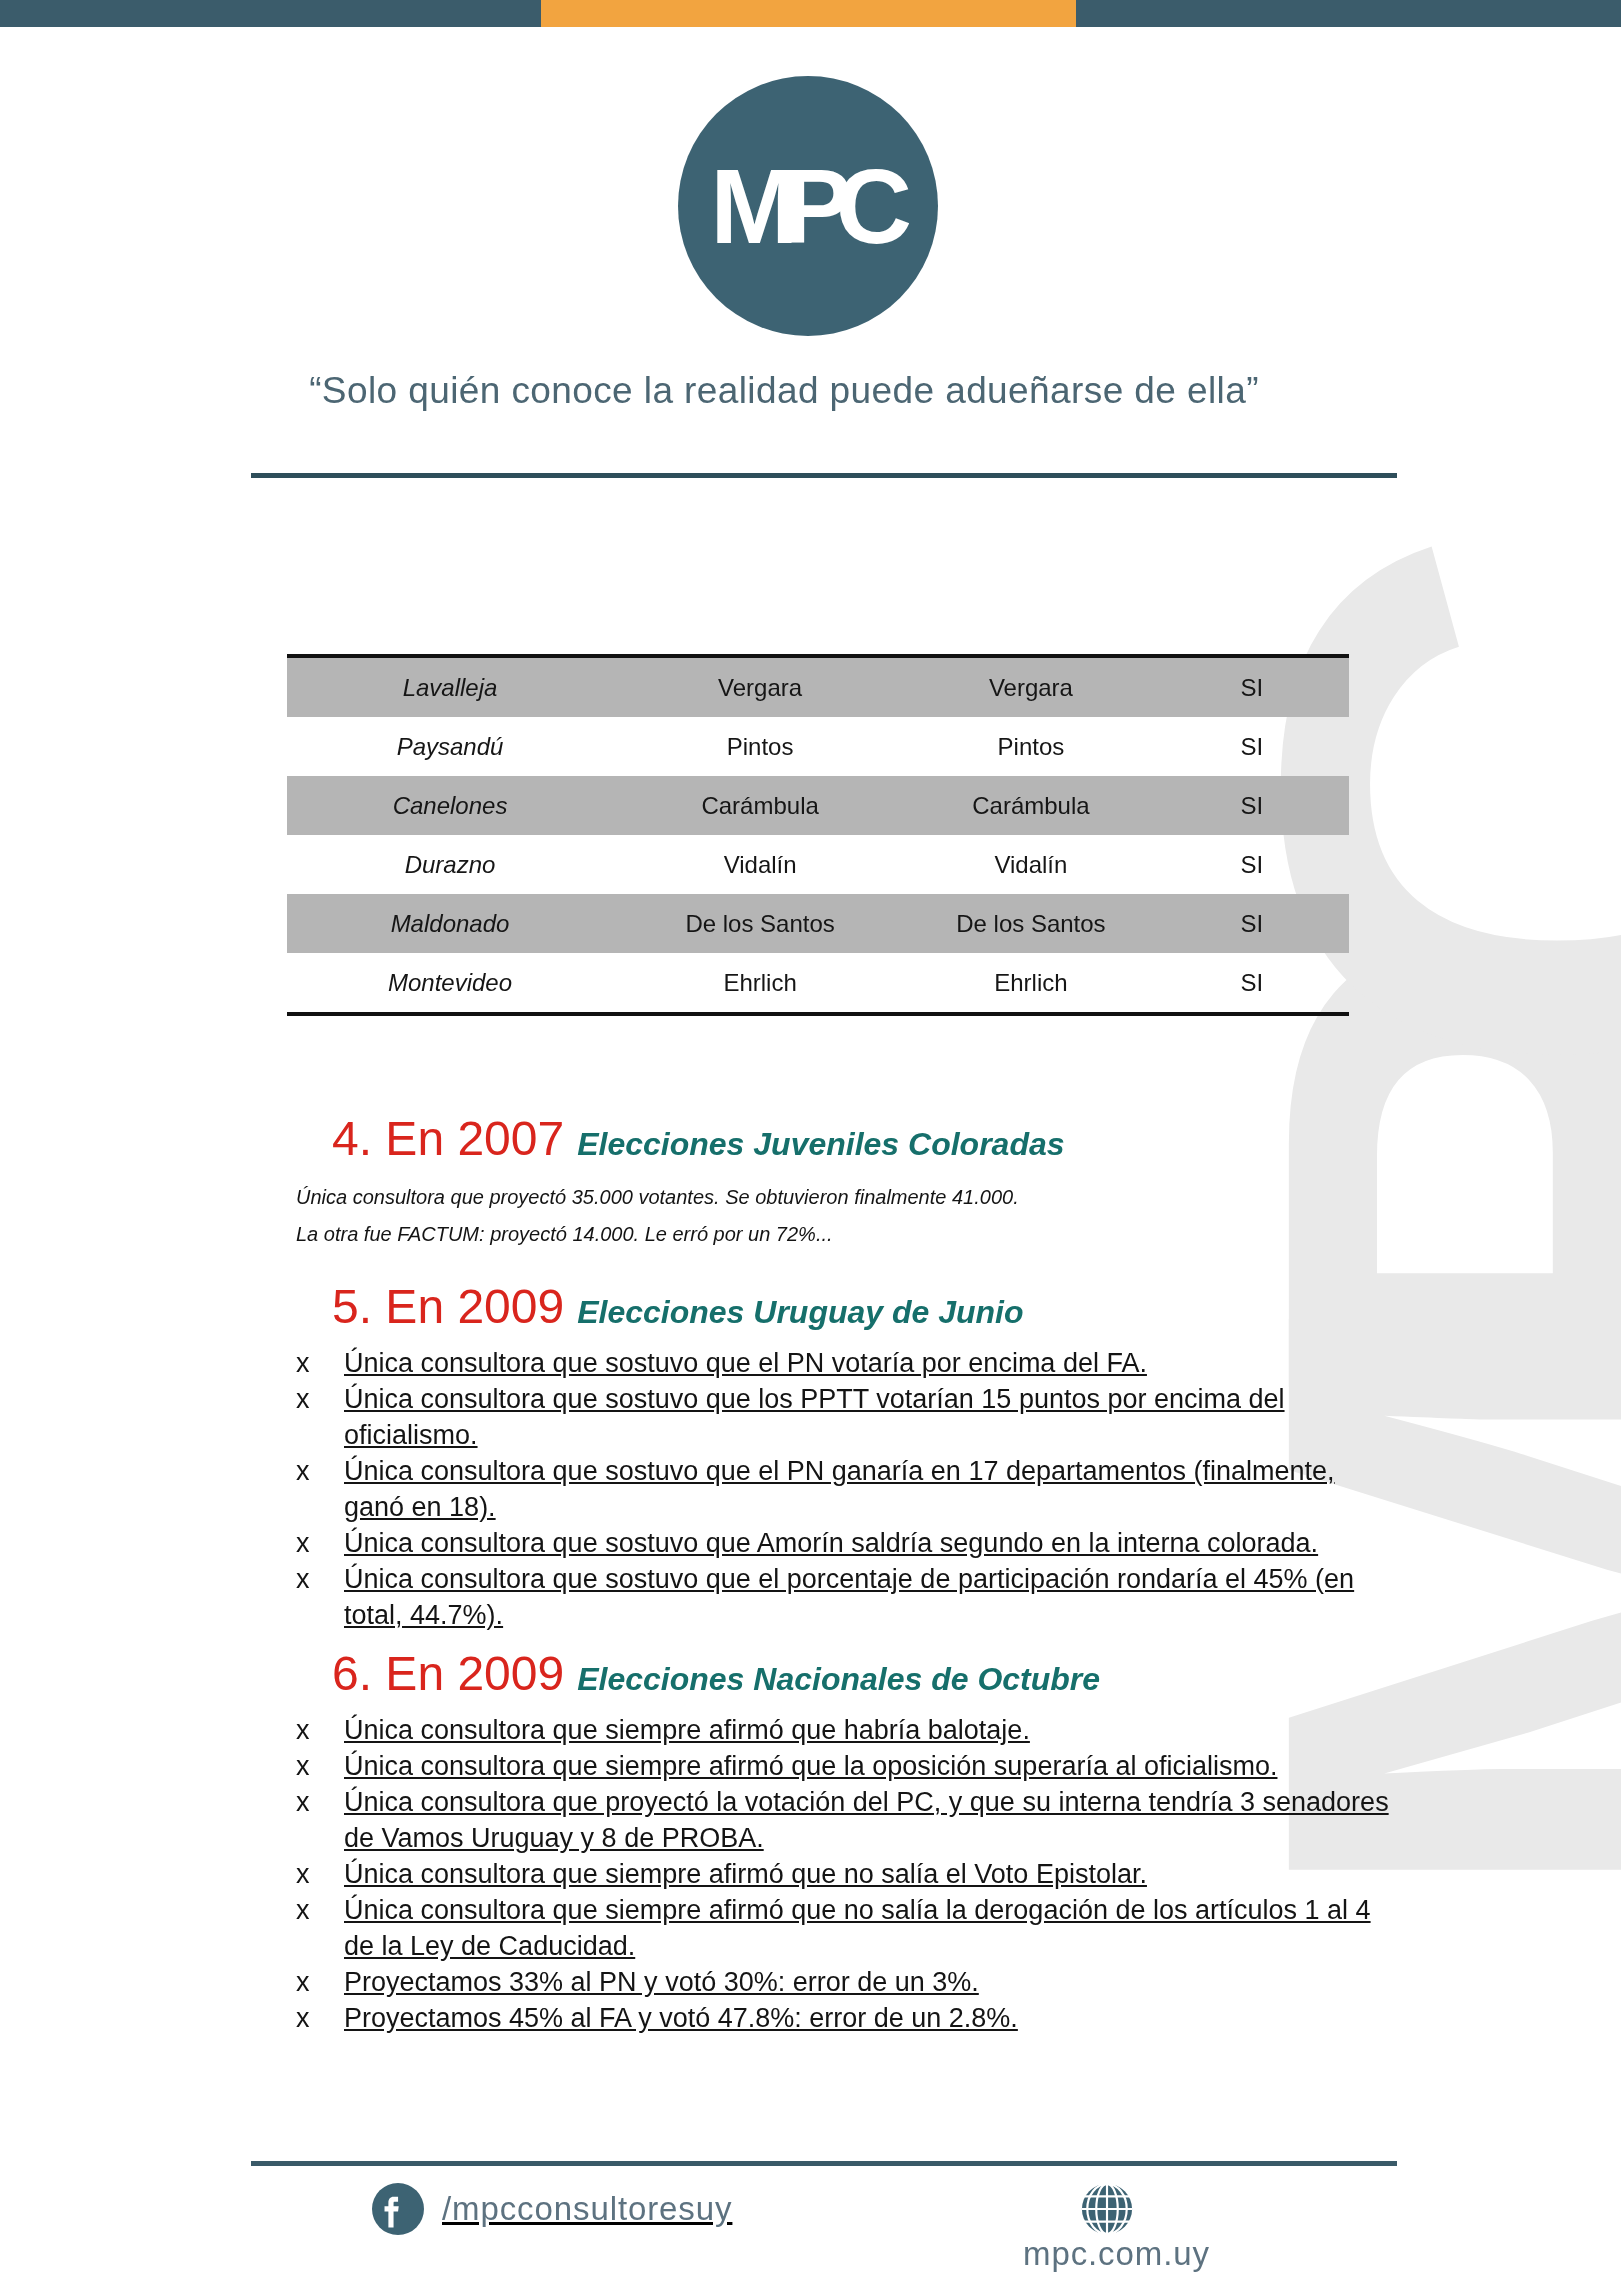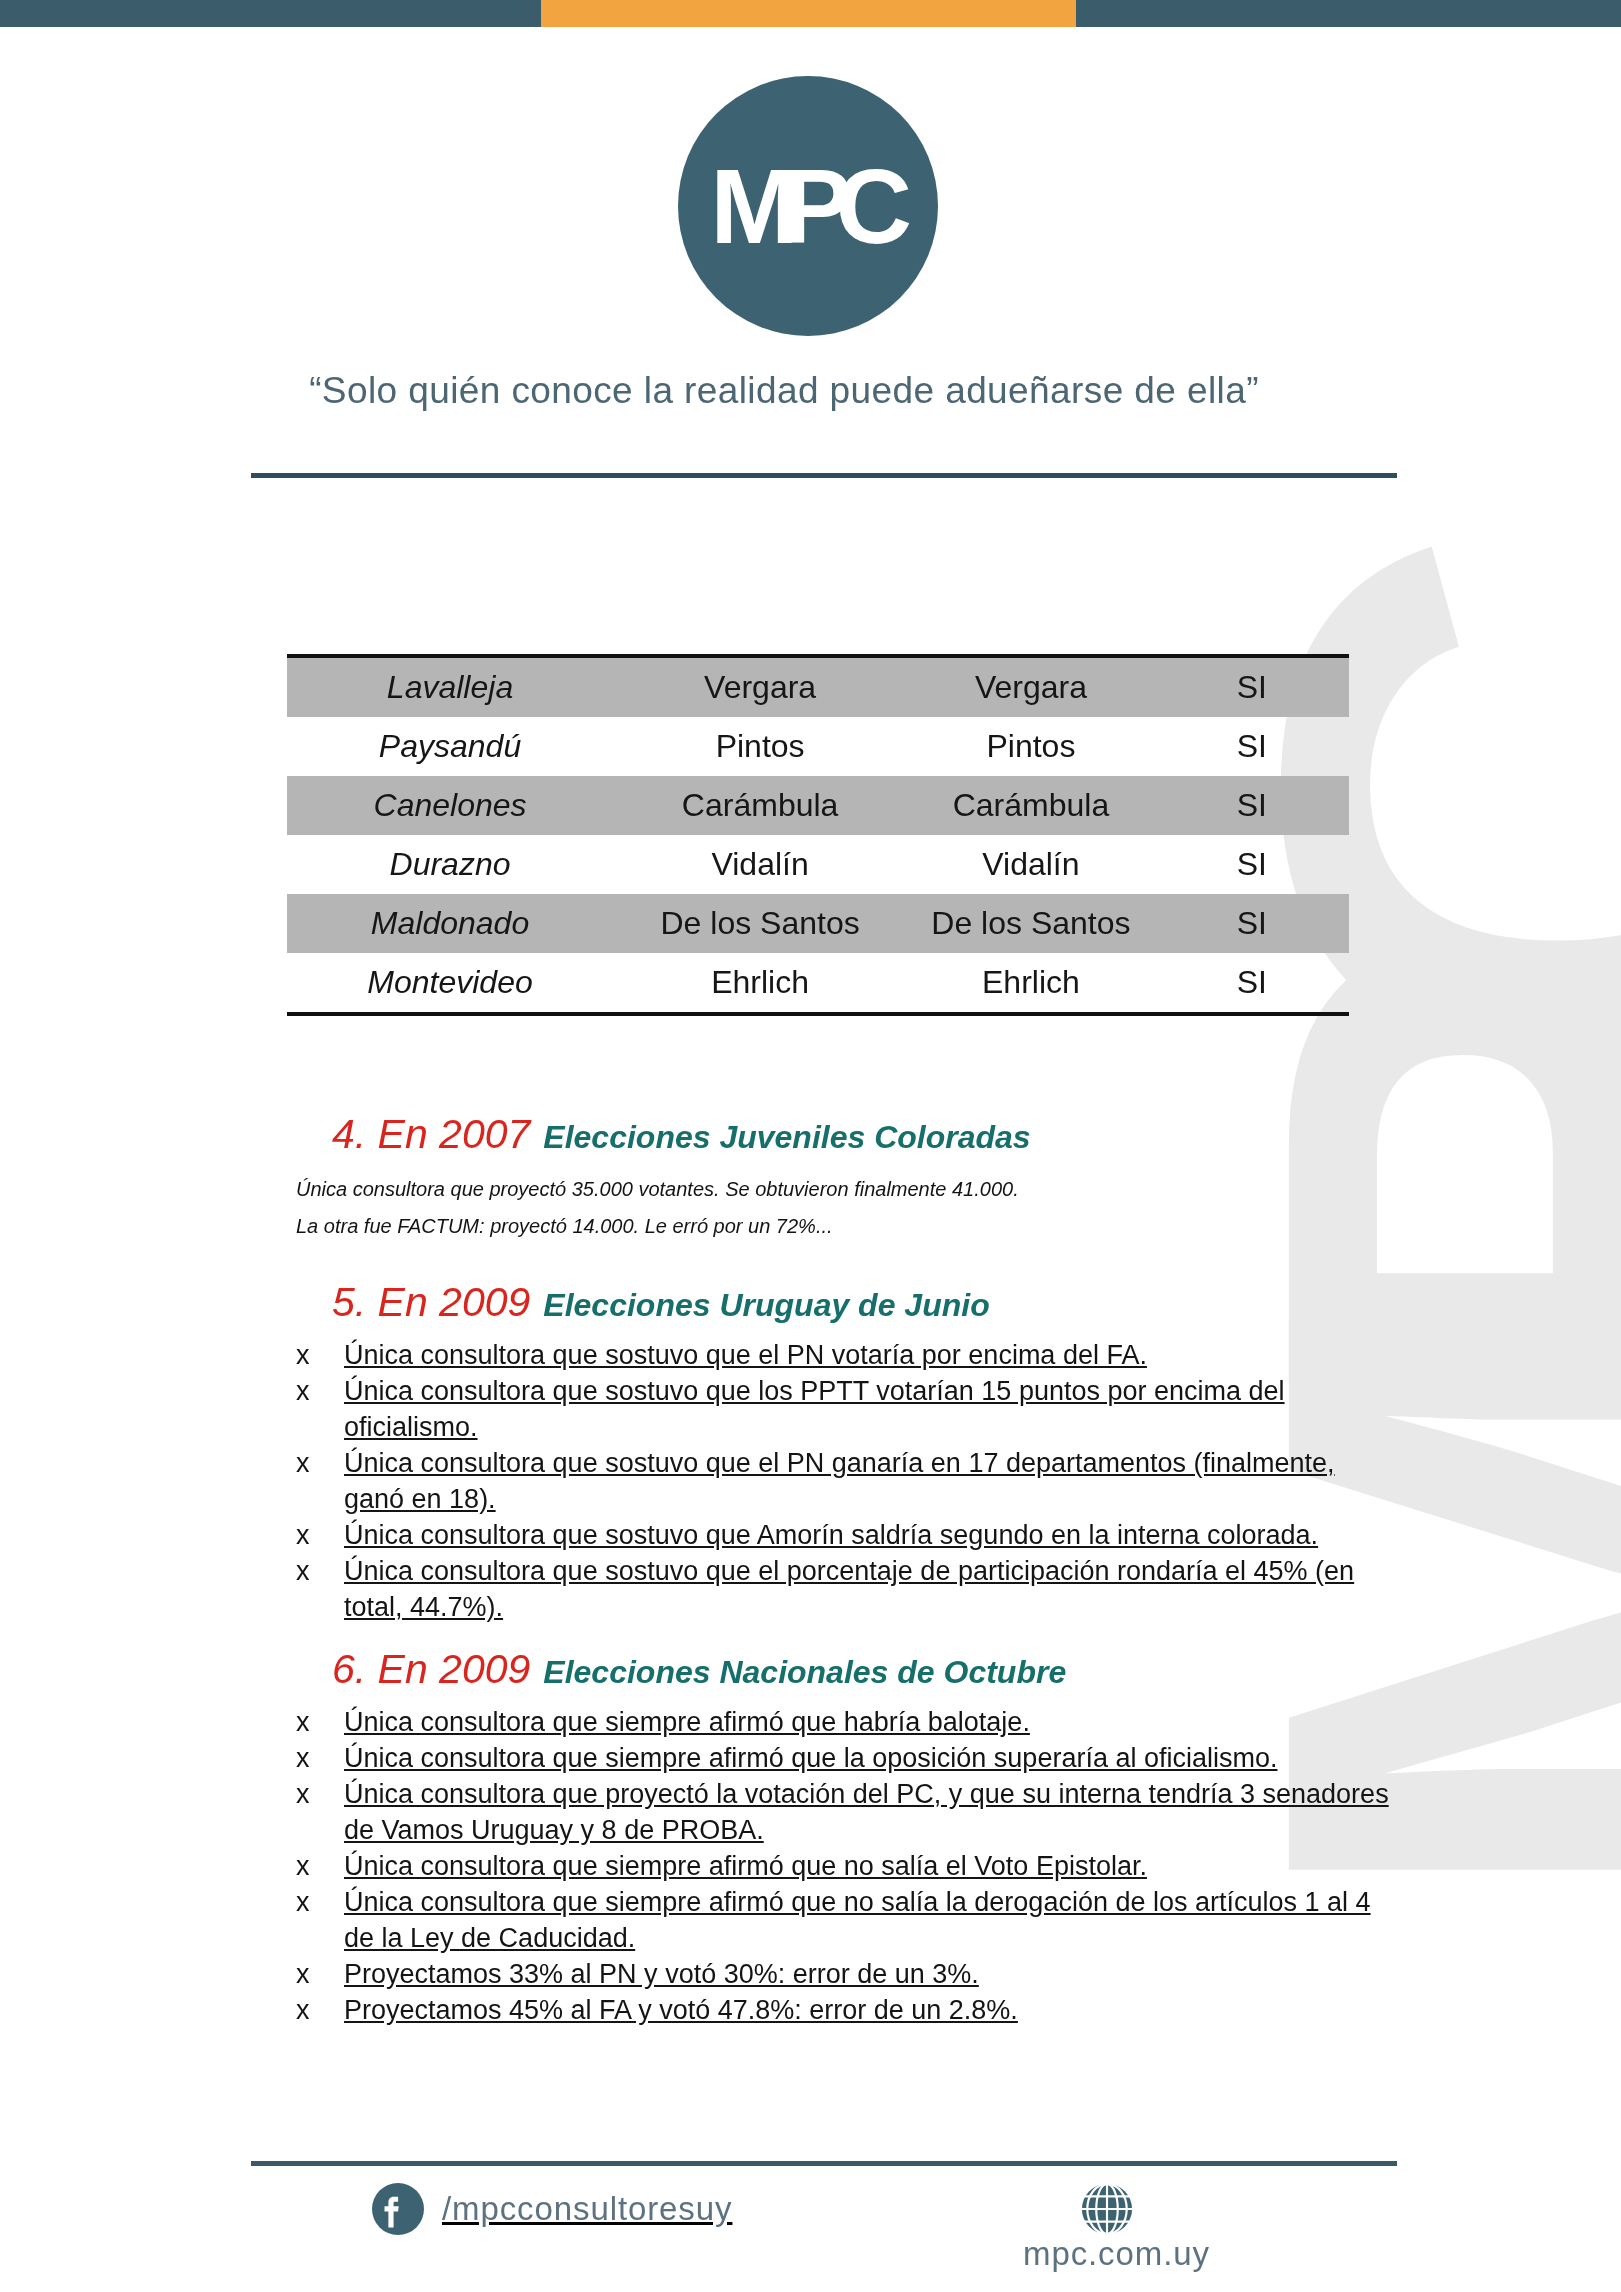--- a/index.html
+++ b/index.html
@@ -50,34 +50,34 @@
     text-align:center;font-size:37px;color:#4c6673;letter-spacing:0.4px;
   }
   .rule{position:absolute;height:4.5px;background:#2e4e5a;}
   .rule.top-rule{top:473px;left:251px;width:1146px;}
   .rule.bottom-rule{top:2161px;left:251px;width:1146px;background:#3a5a68;}
   
   .results-table{
     position:absolute;top:654px;left:287px;width:1062px;
     border-top:4.5px solid #111;border-bottom:4.5px solid #111;
   }
-  .t-row{display:flex;height:59px;align-items:center;font-size:32px;color:#161616;}
+  .t-row{display:flex;height:59px;align-items:center;font-size:24px;color:#161616;}
   .t-row.gray{background:#b5b5b5;}
   .t-cell{text-align:center;overflow:hidden;white-space:nowrap;}
   .t-cell.c0{width:30.7%;font-style:italic;}
   .t-cell.c1{width:27.7%;}
   .t-cell.c2{width:23.3%;}
   .t-cell.c3{width:18.3%;}
   
   .section{position:absolute;left:296px;width:1102px;}
   .sec4{top:1111px;}
   .sec5{top:1279px;}
   .sec6{top:1646px;}
   .sec-head{padding-left:36px;white-space:nowrap;}
-  .sec-num{font-size:41px;font-style:italic;color:#d9251d;}
+  .sec-num{font-size:48px;color:#d9251d;}
   .sec-title{font-size:32px;font-style:italic;font-weight:bold;color:#166f6b;margin-left:9px;}
   .sec-body{margin-top:12.5px;font-size:20px;color:#141414;line-height:37px;font-style:italic;}
   .bullets{margin-top:10.7px;}
   .bullet{display:flex;font-size:27px;color:#141414;line-height:36px;}
   .bullet .marker{width:48px;flex:0 0 48px;}
   .bullet .b-text{flex:1;max-width:1048px;text-decoration:underline;}
   
   .footer-item{position:absolute;display:flex;align-items:center;}
   .footer-fb{top:2183px;left:372px;text-decoration:underline;}
   .footer-web{top:2183px;left:1005px;flex-direction:column;}

